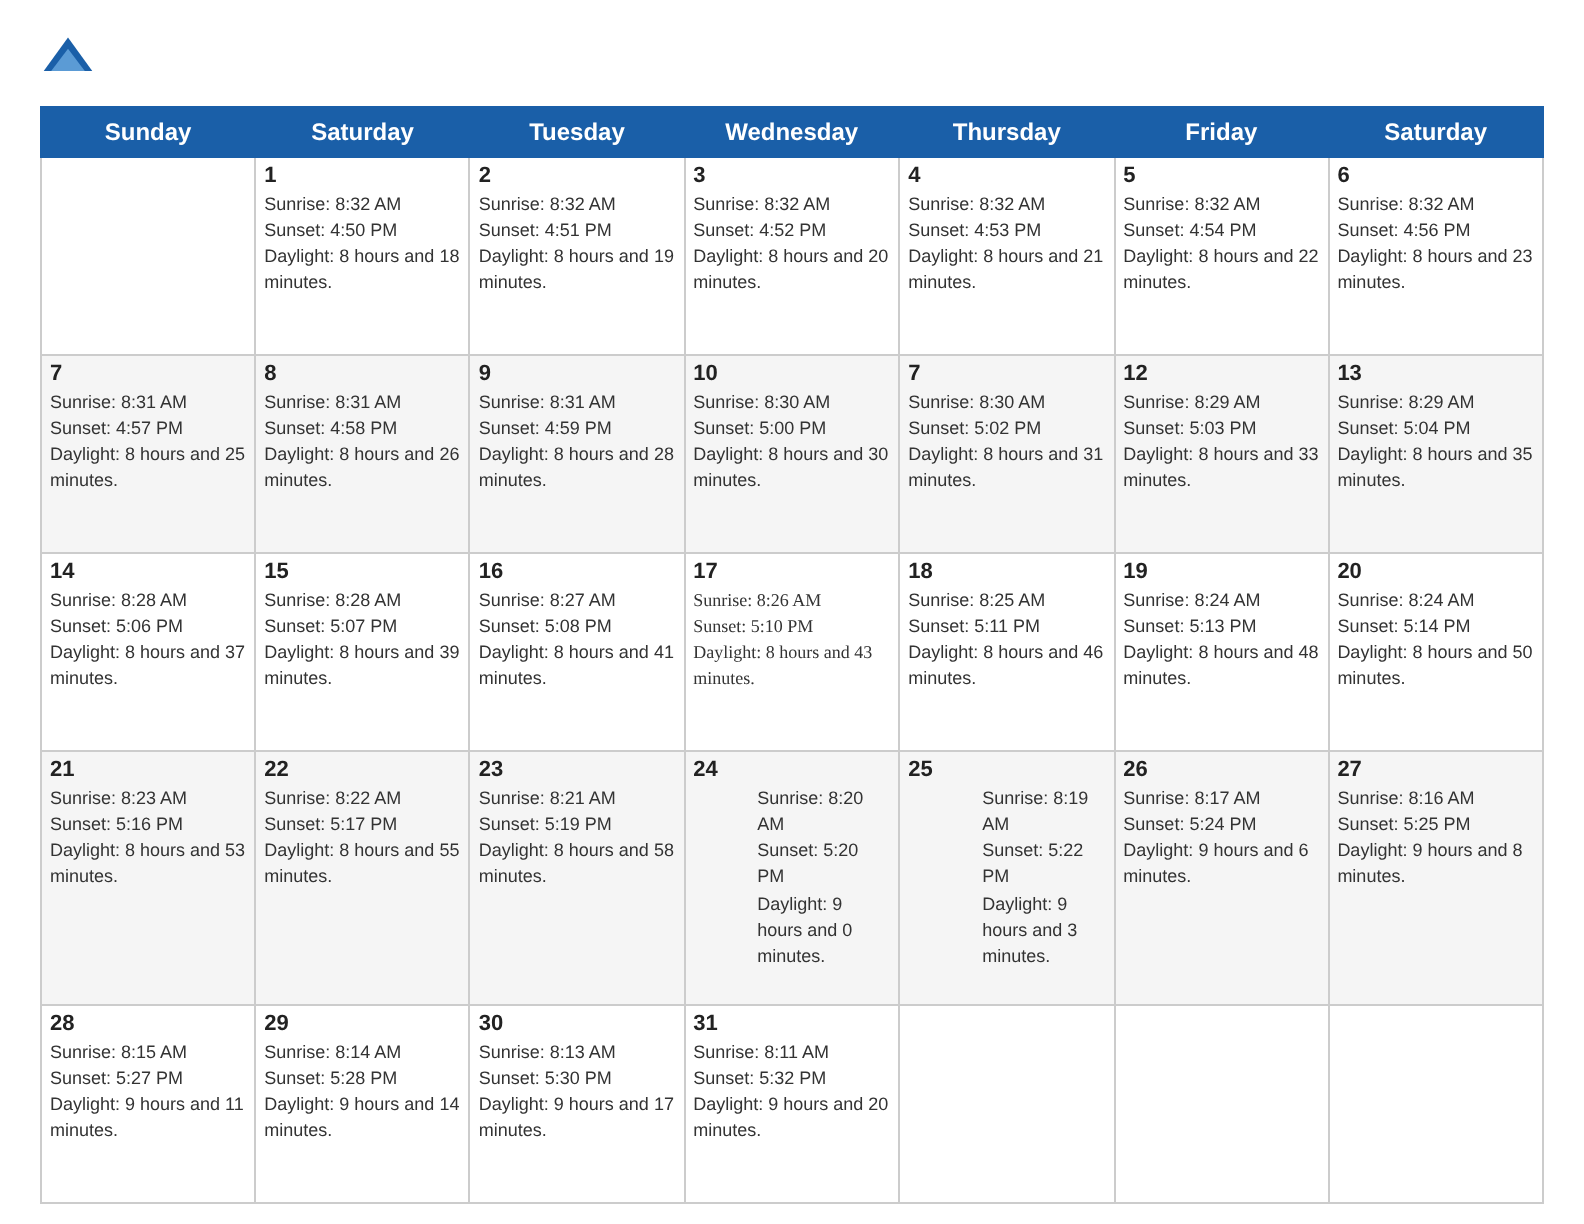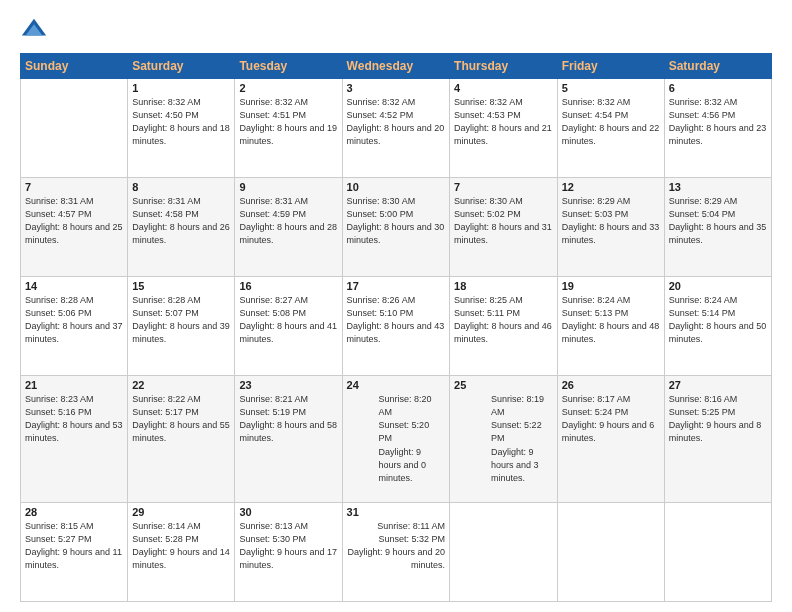--- a/index.html
+++ b/index.html
@@ -61,25 +61,25 @@
       color: #444;
       margin-top: 2px;
     }
     .calendar {
       width: 100%;
       border-collapse: collapse;
       flex: 1;
     }
     .calendar th {
       background: #1a5fa8;
-      color: #fdba74;
+      color: #ffffff;
       font-size: 12px;
       font-weight: bold;
       padding: 5px 4px;
-      text-align: left;
+      text-align: center;
       border: 1px solid #1a5fa8;
     }
     .calendar td {
       border: 1px solid #ccc;
       vertical-align: top;
       padding: 3px 4px;
       width: 108px;
       font-size: 9.5px;
       color: #333;
       background: #fff;
@@ -235,21 +235,21 @@
 Daylight: 8 hours and 39 minutes.</div>
           </td>
           <td>
             <span class="day-num">16</span>
             <div class="day-info" style="white-space: pre-line;">Sunrise: 8:27 AM
 Sunset: 5:08 PM
 Daylight: 8 hours and 41 minutes.</div>
           </td>
           <td>
             <span class="day-num">17</span>
-            <div class="day-info" style="white-space: pre-line;">Sunrise: 8:26 AM
+            <div class="day-info" style="white-space: pre-line; font-family: Liberation Serif, serif;">Sunrise: 8:26 AM
 Sunset: 5:10 PM
 Daylight: 8 hours and 43 minutes.</div>
           </td>
           <td>
             <span class="day-num">18</span>
             <div class="day-info" style="white-space: pre-line;">Sunrise: 8:25 AM
 Sunset: 5:11 PM
 Daylight: 8 hours and 46 minutes.</div>
           </td>
           <td>
@@ -323,21 +323,21 @@
 Daylight: 9 hours and 14 minutes.</div>
           </td>
           <td>
             <span class="day-num">30</span>
             <div class="day-info" style="white-space: pre-line;">Sunrise: 8:13 AM
 Sunset: 5:30 PM
 Daylight: 9 hours and 17 minutes.</div>
           </td>
           <td>
             <span class="day-num">31</span>
-            <div class="day-info" style="white-space: pre-line; text-align: right;">Sunrise: 8:11 AM
+            <div class="day-info" style="white-space: pre-line;">Sunrise: 8:11 AM
 Sunset: 5:32 PM
 Daylight: 9 hours and 20 minutes.</div>
           </td>
           <td class="empty-cell"></td>
           <td class="empty-cell"></td>
           <td class="empty-cell"></td>
         </tr>
       </tbody>
   </table>
 </div>

